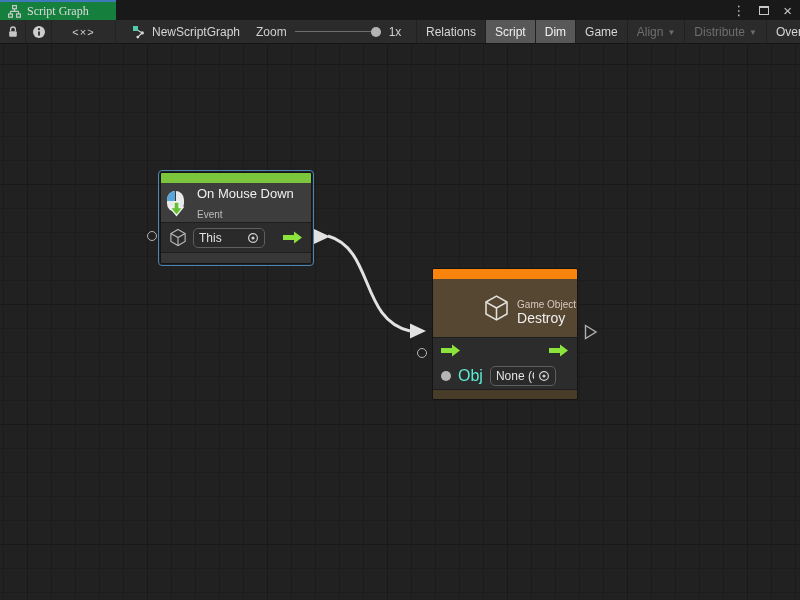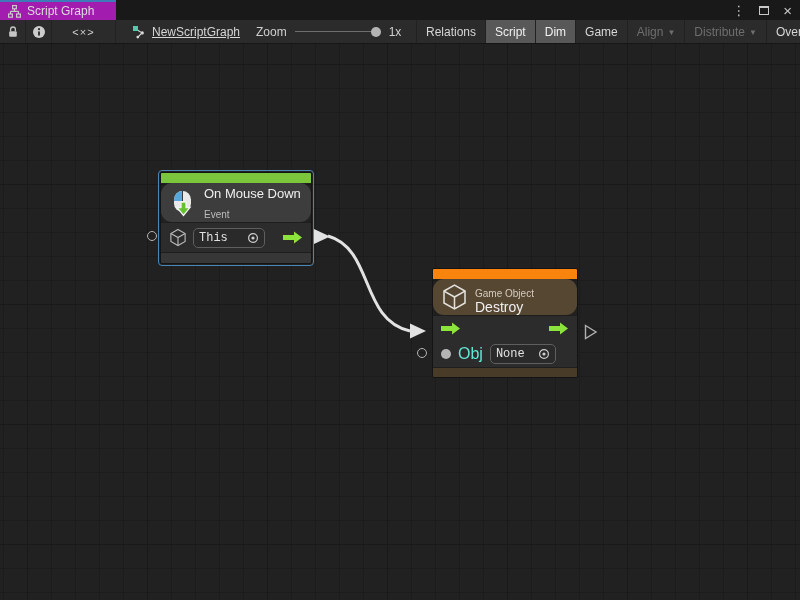--- a/index.html
+++ b/index.html
@@ -2,35 +2,35 @@
 <html><head>
 <meta charset="utf-8">
 <style>
   * { margin:0; padding:0; box-sizing:border-box; }
   body { font-family:"Liberation Sans", sans-serif; background:#111; }
   .window { position:relative; width:800px; height:600px; background:#191919; overflow:hidden; }
 
   
   .tabbar { position:relative; height:20px; background:#191919; display:flex; align-items:stretch; }
   .tab { display:flex; align-items:center; gap:6px; width:116px; padding:0 8px;
-         background:#a21caf; border-top:2px solid #3e79b8; color:#dcdcdc; font-size:12px; }
+         background:#15803d; border-top:2px solid #3e79b8; color:#dcdcdc; font-size:12px;font-family:Liberation Serif, serif; }
   .tab svg { flex:none; }
   .win-controls { margin-left:auto; display:flex; align-items:center; gap:14px; padding-right:8px; color:#c8c8c8; }
   .win-controls .dots { font-size:13px; line-height:1; }
   .win-controls .maxbox { width:10px; height:9px; border:1px solid #c8c8c8; border-top:2px solid #c8c8c8; }
   .win-controls .closex { font-size:15px; line-height:1; }
 
   
   .toolbar { height:24px; background:#2b2b2b; border-bottom:1px solid #161616;
              display:flex; align-items:stretch; overflow:hidden; font-size:12px; color:#d6d6d6; }
   .toolbar > * { flex:none; }
   .tb-icon-btn { width:26px; display:flex; align-items:center; justify-content:center; border-right:1px solid #222; }
   .tb-code-btn { width:64px; display:flex; align-items:center; justify-content:center;
                  border-right:1px solid #222; color:#cfcfcf; font-size:11px; letter-spacing:1px; }
-  .tb-graphname { width:128px; display:flex; align-items:center; gap:6px; padding-left:16px; color:#d6d6d6;text-decoration:underline; }
+  .tb-graphname { width:128px; display:flex; align-items:center; gap:6px; padding-left:16px; color:#d6d6d6; }
   .tb-zoom { width:172px; display:flex; align-items:center; gap:8px; padding-left:12px; color:#cfcfcf; }
   .zoom-slider { position:relative; width:86px; height:14px; }
   .zoom-slider .track { position:absolute; left:0; right:0; top:6.5px; height:1px; background:#6e6e6e; }
   .zoom-slider .handle { position:absolute; right:0; top:2px; width:10px; height:10px; border-radius:50%; background:#b4b4b4; }
   .tb-btn { display:flex; align-items:center; justify-content:center; gap:4px; padding:0 9px;
             border-left:1px solid #212121; color:#d6d6d6; white-space:nowrap; }
   .tb-btn.active { background:#585858; color:#f0f0f0; }
   .tb-btn.disabled { color:#6e6e6e; }
   .tb-btn .dd { font-size:8px; margin-top:1px; }
   .tb-spacer { flex:1 1 auto; min-width:0; }
@@ -45,43 +45,43 @@
               linear-gradient(90deg, #1c1c1c 1px, transparent 1px);
             background-size:120px 120px, 120px 120px, 24px 24px, 24px 24px;
             background-position:27px 20px, 27px 20px, 3px 20px, 3px 20px; }
 
   .wire-layer { position:absolute; left:0; top:0; width:800px; height:556px; pointer-events:none; }
 
   
   .node { position:absolute; border:1px solid #141414; border-radius:2px; overflow:hidden; }
   .node.selected { outline:1px solid #4b86b5; outline-offset:1px; }
   .node-strip { height:10px; }
-  .node-header { display:flex; align-items:center; gap:7px; padding:5px 8px;border-radius:11px; }
+  .node-header { display:flex; align-items:center; gap:7px; padding:5px 1px; }
   .node-titles .t-main { font-size:13px; color:#efefef; }
   .node-titles .t-sub { font-size:10px; color:#bdbdbd; margin-top:8px; }
   .node-body { background:#2c2c2c; border-top:1px solid #1e1e1e; }
   .node-row { display:flex; align-items:center; padding:0 8px; }
   .node-footer { border-top:1px solid #1e1e1e; }
 
   .evt-node { left:160px; top:128px; width:152px; }
   .evt-node .node-header { background:#3d3d3d; height:39px; }
   .evt-node .node-row { height:29px; gap:6px; }
   .evt-node .node-footer { background:#373737; height:11px; }
 
   .dst-node { left:432px; top:224px; width:146px; }
-  .dst-node .node-header { background:#564733; height:36px; }
+  .dst-node .node-header { background:#564733; height:58px;justify-content:flex-end; }
   .dst-node .t-sub { color:#d5cbbd; }
   .dst-node .t-main { font-size:14px; }
   .dst-node .row1 { height:25px; }
   .dst-node .row2 { height:26px; gap:7px; }
   .dst-node .node-footer { background:#483c28; height:10px; }
 
   .vfield { display:flex; align-items:center; gap:4px; background:#2a2a2a; border:1px solid #5f5f5f;
             border-radius:5px; padding:2px 5px; font-size:12px; color:#e2e2e2; height:20px;
-            overflow:hidden; white-space:nowrap;font-family:Liberation Mono, monospace; }
+            overflow:hidden; white-space:nowrap; }
   .vfield .fv { overflow:hidden; }
   .field-this { width:72px; }
   .field-none { width:66px; }
   .vfield svg { flex:none; margin-left:auto; }
 
   .flow-arrow { flex:none; }
   .port-circle { position:absolute; width:10px; height:10px; border:1.5px solid #b5b5b5; border-radius:50%; }
   .value-dot { width:10px; height:10px; border-radius:50%; background:#b5b5b5; flex:none; }
   .obj-label { font-size:16px; color:#5eead4; }
   .tri-port { position:absolute; }

